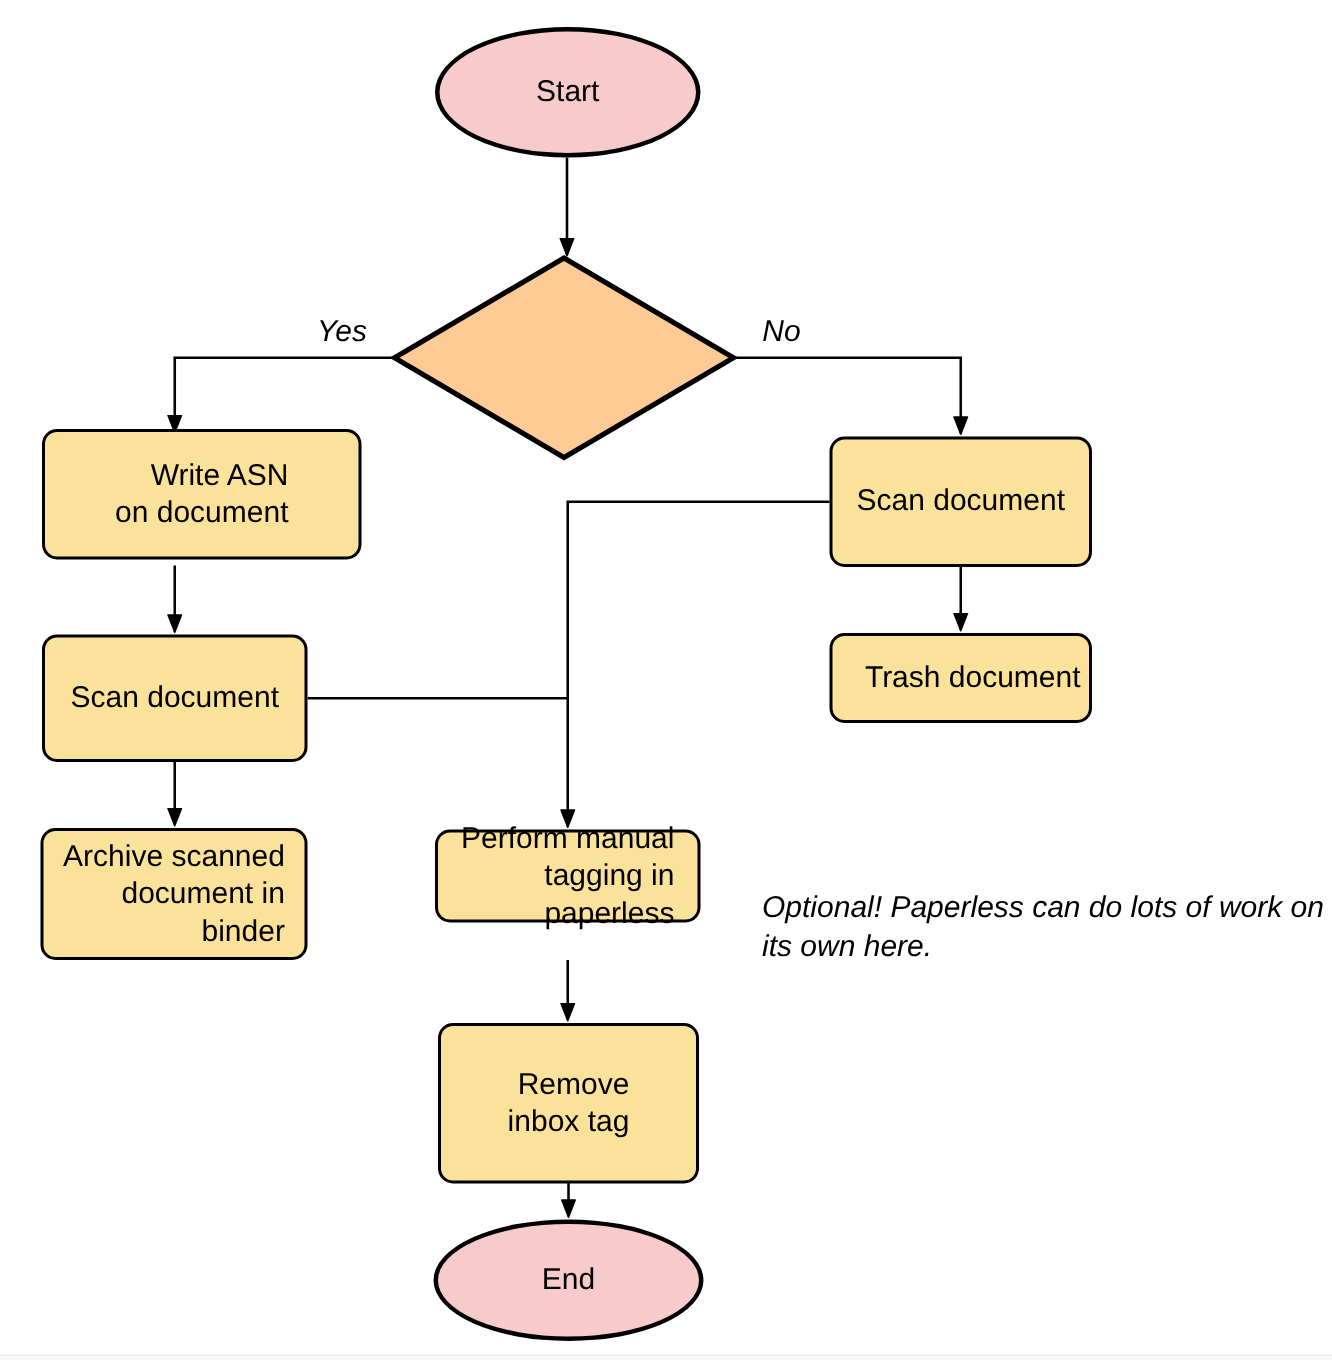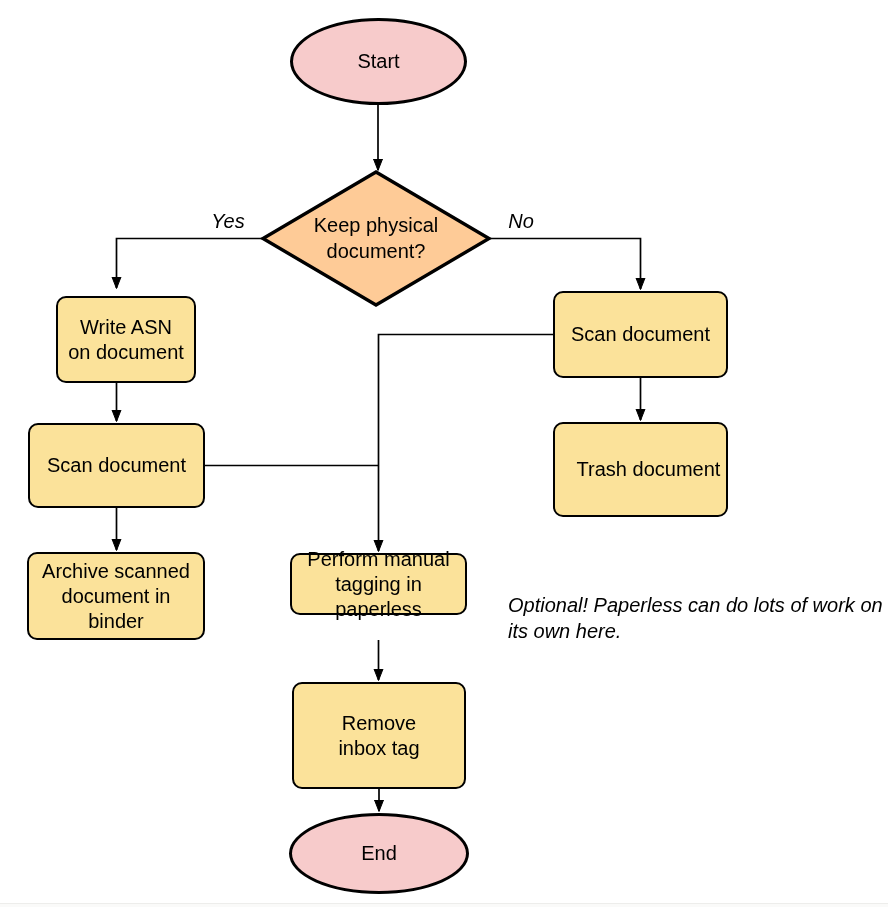--- a/index.html
+++ b/index.html
@@ -20,21 +20,21 @@
   svg.edge-layer path.edge {
     fill: none;
     stroke: #000000;
     stroke-width: 1.7;
   }
   .node {
     position: absolute;
     display: flex;
     align-items: center;
     justify-content: center;
-    text-align: center;
+    text-align: right;
     font-size: 20px;
     line-height: 25px;
     white-space: pre-line;
     box-sizing: border-box;
     z-index: 2;
   }
   .process {
     background: #fbe29a;
     border: 2.6px solid #000000;
     border-radius: 10px;
@@ -106,47 +106,45 @@
     <path class="edge" d="M378.5 640 L378.5 680" marker-end="url(#arrow)"></path>
     <path class="edge" d="M379 768 L379 811" marker-end="url(#arrow)"></path>
 
     <polygon points="376,172 489,238.5 376,305 263,238.5" fill="#fecb97" stroke="#000000" stroke-width="3.4"></polygon>
   </svg>
 
   <div class="node terminator" style="left:290px; top:18px; width:177px; height:87px;">
     <span>Start</span>
   </div>
 
-  <div class="decision-label">Keep physical
-document?</div>
 
   <div class="edge-label" style="left:203px; top:210px;">Yes</div>
 
   <div class="edge-label" style="left:496px; top:210px;">No</div>
 
-  <div class="node process" style="left:28px; top:296px; width:140px; height:87px;margin-left:28px;">
+  <div class="node process" style="left:28px; top:286px; width:213px; height:87px;">
     <span>Write ASN
 on document</span>
   </div>
 
   <div class="node process" style="left:28px; top:423px; width:177px; height:85px;">
     <span>Scan document</span>
   </div>
 
   <div class="node process" style="left:27px; top:552px; width:178px; height:88px;">
     <span>Archive scanned
 document in
 binder</span>
   </div>
 
   <div class="node process" style="left:553px; top:291px; width:175px; height:87px;">
     <span>Scan document</span>
   </div>
 
-  <div class="node process" style="left:553px; top:422px; width:175px; height:95px;padding-left:16px;">
+  <div class="node process" style="left:553px; top:422px; width:175px; height:60px;padding-left:16px;">
     <span>Trash document</span>
   </div>
 
   <div class="node process" style="left:290px; top:553px; width:177px; height:62px;">
     <span>Perform manual
 tagging in
 paperless</span>
   </div>
 
   <div class="note">Optional! Paperless can do lots of work on

